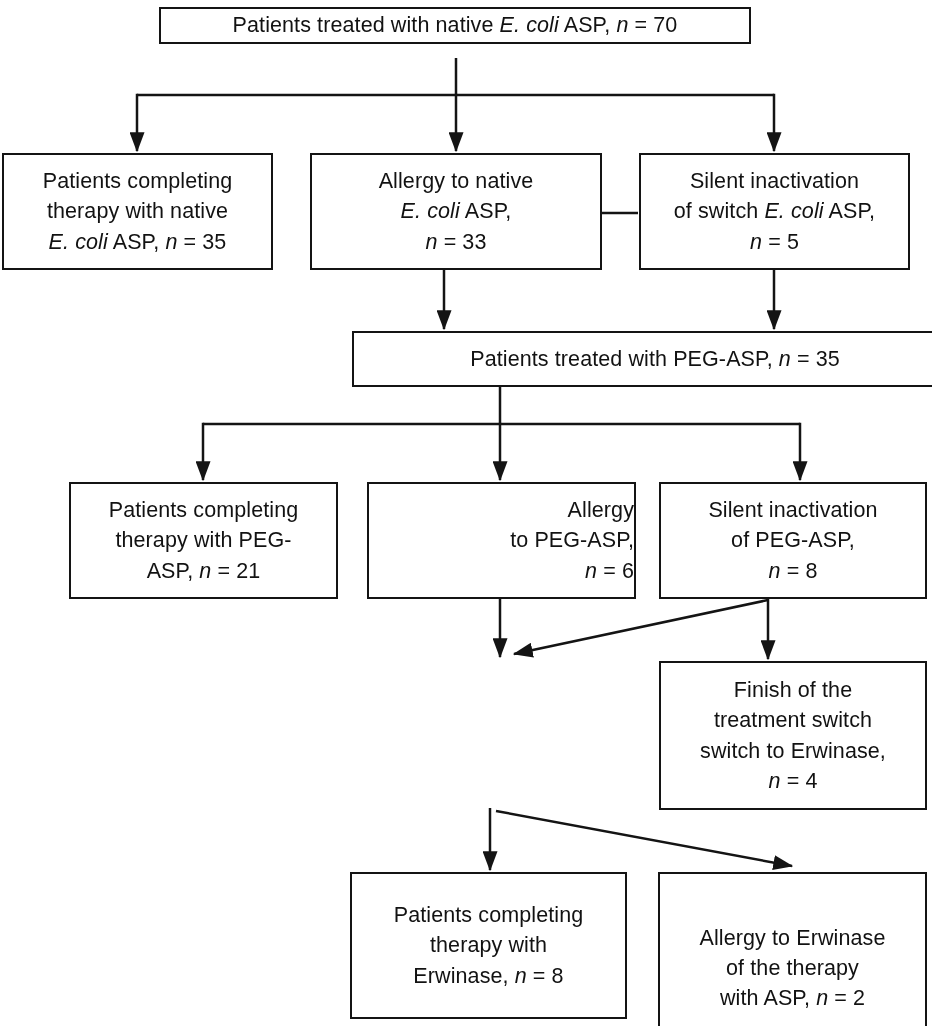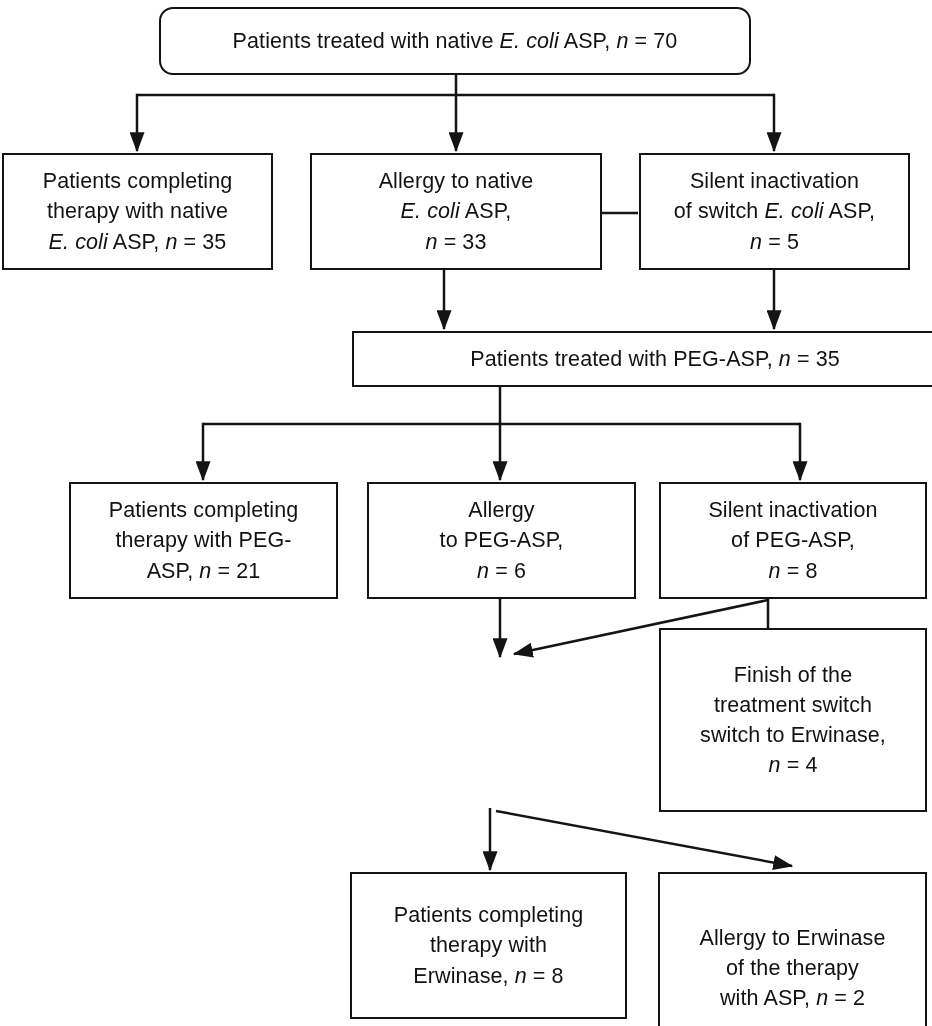--- a/index.html
+++ b/index.html
@@ -34,30 +34,30 @@
     justify-content: center;
     text-align: center;
     font-size: 21.5px;
     line-height: 1.40;
     letter-spacing: 0.1px;
   }
   .node .tline { white-space: nowrap; }
   .node i { font-style: italic; }
 
   
-  #n-native-asp          { left: 159px; top:   7px; width: 592px; height:  68px; border-radius: 14px; }
+  #n-native-asp          { left: 159px; top:   7px; width: 592px; height:  37px; }
   #n-completing-native   { left:   2px; top: 153px; width: 271px; height: 117px; }
   #n-allergy-native      { left: 310px; top: 153px; width: 292px; height: 117px; }
   #n-silent-native       { left: 639px; top: 153px; width: 271px; height: 117px; }
   #n-peg-asp             { left: 352px; top: 331px; width: 606px; height:  56px; }
   #n-completing-peg      { left:  69px; top: 482px; width: 269px; height: 117px; }
-  #n-allergy-peg         { left: 367px; top: 482px; width: 269px; height: 117px; }
+  #n-allergy-peg         { left: 367px; top: 482px; width: 269px; height: 117px; align-items: flex-end; }
   #n-silent-peg          { left: 659px; top: 482px; width: 268px; height: 117px; }
   #n-erwinase            { left: 352px; top: 659px; width: 271px; height: 149px; }
-  #n-finish-no-switch    { left: 659px; top: 628px; width: 268px; height: 184px; justify-content: center; }
+  #n-finish-no-switch    { left: 659px; top: 661px; width: 268px; height: 149px; justify-content: center; }
   #n-completing-erwinase { left: 350px; top: 872px; width: 277px; height: 147px; }
   #n-allergy-erwinase    { left: 658px; top: 872px; width: 269px; height: 192px; }
 </style>
 </head>
 <body>
 
 <div id="figure">
 
   <svg id="arrows" viewBox="0 0 932 1026" xmlns="http://www.w3.org/2000/svg">
     <defs>

